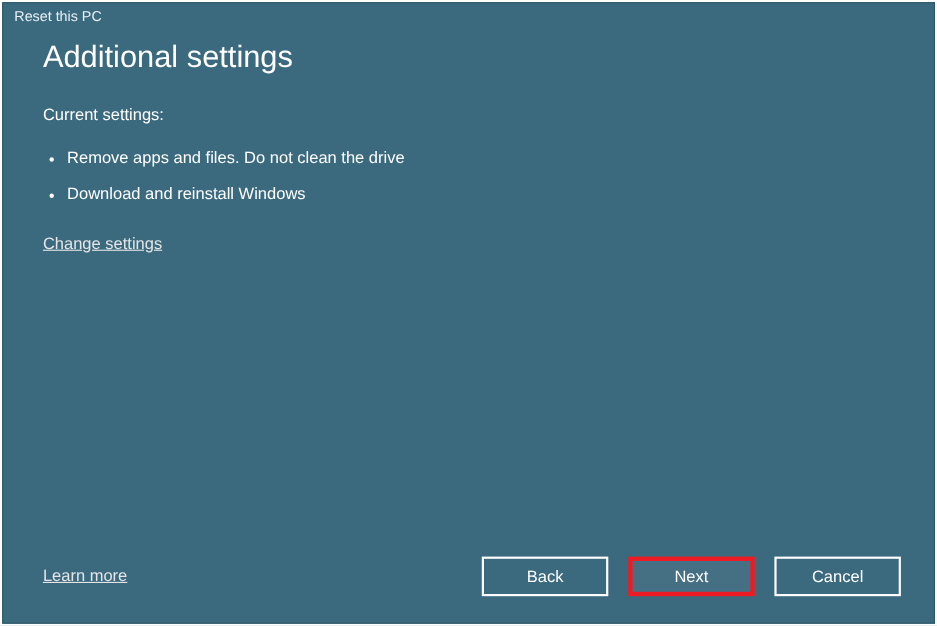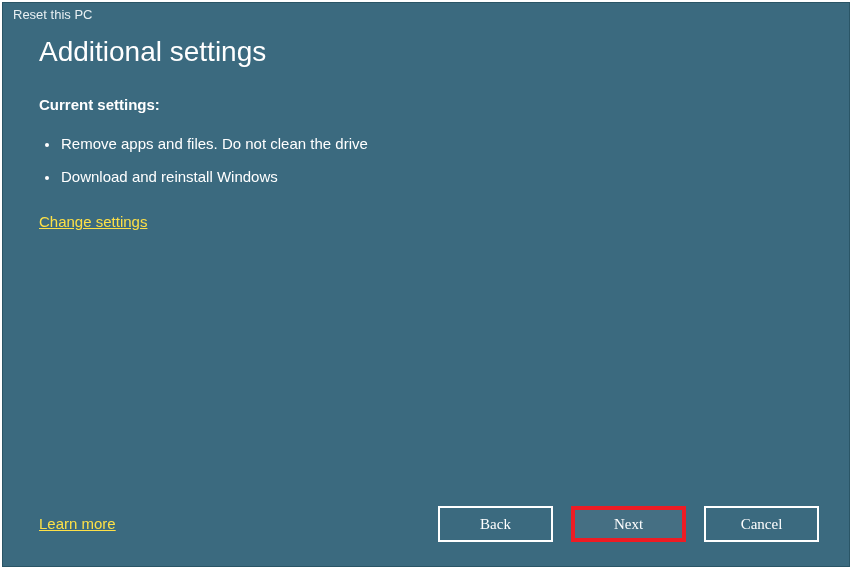--- a/index.html
+++ b/index.html
@@ -36,21 +36,21 @@
       color: #ffffff;
     }
     .page-title {
       font-size: 28px;
       font-weight: 300;
       color: #ffffff;
       margin-bottom: 28px;
     }
     .subheader {
       font-size: 15px;
-      font-weight: 700;
+      font-weight: 400;
       color: #ffffff;
       margin-bottom: 16px;
     }
     .settings-list {
       list-style: none;
       margin: 0 0 18px 0;
       padding: 0;
     }
     .settings-list li {
       font-size: 15px;
@@ -64,21 +64,21 @@
       position: absolute;
       left: 6px;
       top: 14px;
       width: 4px;
       height: 4px;
       background: #ffffff;
       border-radius: 50%;
     }
     .link {
       font-size: 15px;
-      color: #fde047;
+      color: #e5e5e5;
       text-decoration: underline;
       cursor: pointer;
       display: inline-block;
     }
     .change-link {
       margin-bottom: 18px;
     }
     .notice {
       font-size: 15px;
       color: #ffffff;
@@ -91,21 +91,20 @@
       right: 30px;
       display: flex;
       align-items: center;
     }
     .learn-more {
       flex: 1;
     }
     .buttons {
       display: flex;
       gap: 18px;
-      font-family: Liberation Serif, serif;
     }
     .btn {
       width: 115px;
       height: 36px;
       background: transparent;
       border: 2px solid #ffffff;
       color: #ffffff;
       font-size: 15px;
       font-family: inherit;
       cursor: pointer;

